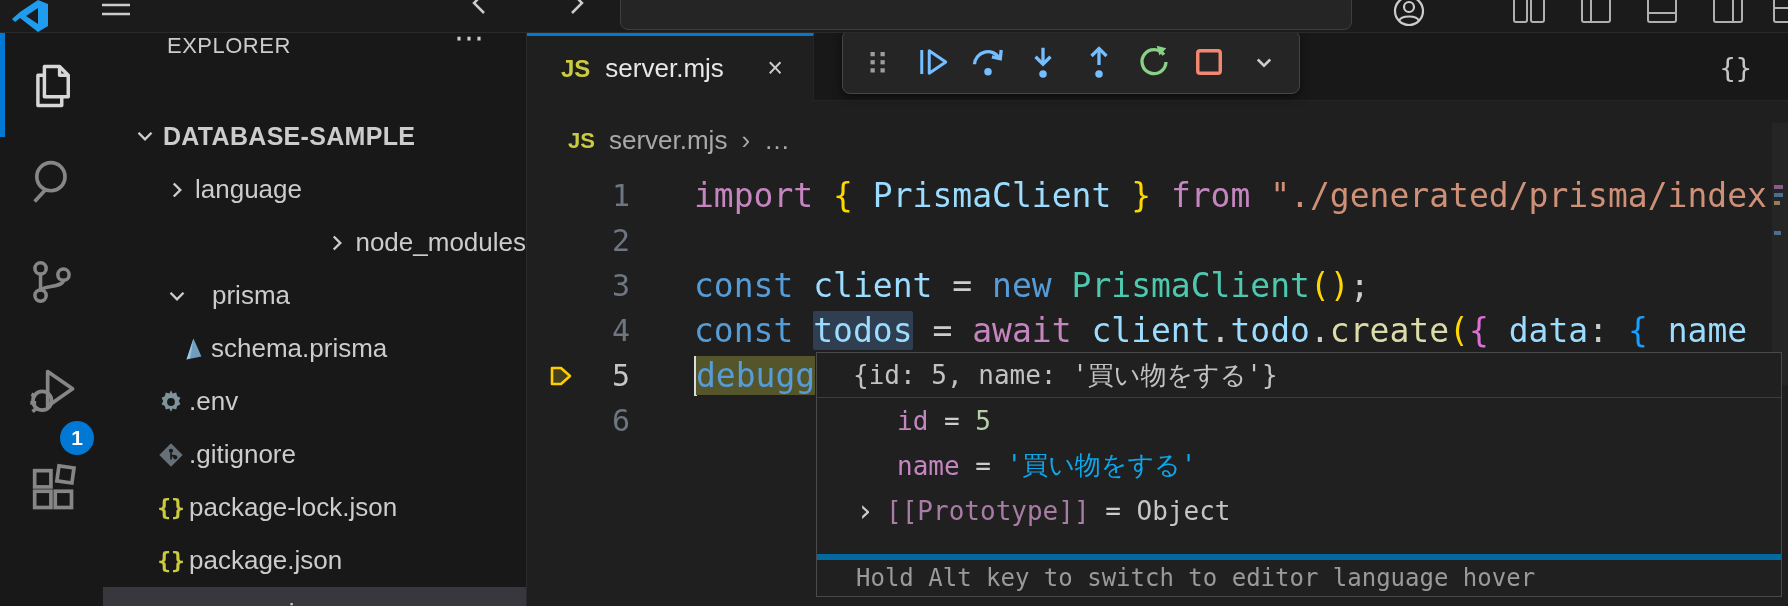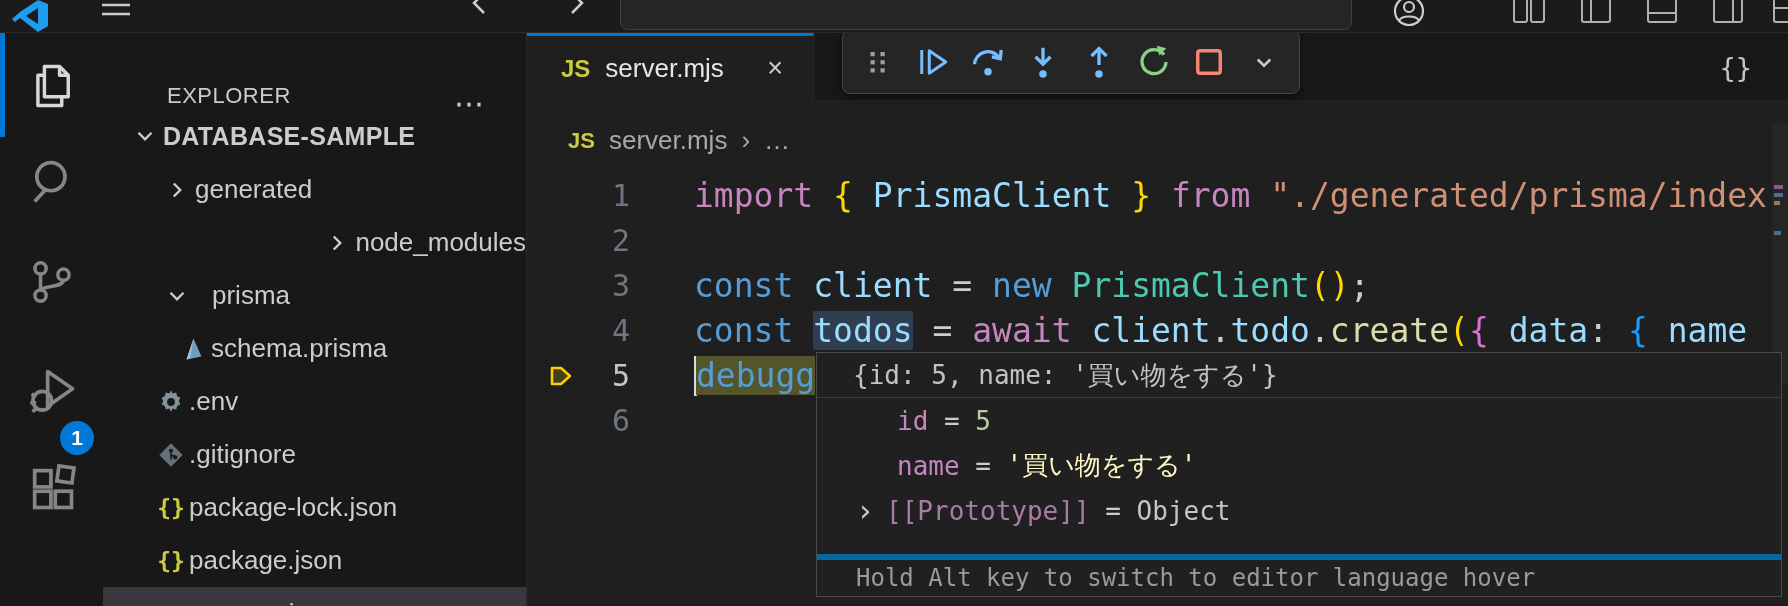--- a/index.html
+++ b/index.html
@@ -18,21 +18,21 @@
   .activitybar { position:absolute; top:33px; left:0; width:103px; bottom:0; background:#181818; }
   .act-indicator { position:absolute; left:0; top:0; width:5px; height:104px; background:#0078d4; }
   .act-item { position:absolute; left:0; width:103px; display:flex; justify-content:center; }
   .act-badge { position:absolute; left:60px; top:56px; width:34px; height:34px; border-radius:50%;
     background:#0078d4; color:#fff; font-size:21px; font-weight:bold;
     display:flex; align-items:center; justify-content:center; }
   
   .sidebar { position:absolute; top:33px; left:103px; width:424px; bottom:0;
     background:#181818; border-right:1px solid #2b2b2b; overflow:hidden; }
   .sidebar-header { position:absolute; top:0; left:0; right:0; height:76px;
-    display:flex; align-items:flex-end; padding:0 40px 0 64px; }
+    display:flex; align-items:flex-start; padding:0 40px 0 64px; }
   .sidebar-title { font-size:22px; color:#cccccc; letter-spacing:0.5px; }
   .sidebar-more { margin-left:auto; font-size:30px; color:#cccccc; line-height:10px; letter-spacing:2px; }
   .tree { position:absolute; top:76px; left:0; right:0; }
   .tree-row { display:flex; align-items:center; height:53px; font-size:26px; color:#cccccc; white-space:nowrap; }
   .tree-row.root { height:54px; font-weight:bold; font-size:25px; letter-spacing:0.3px; }
   .tree-row.selected { background:#37373d; }
   .tree-ico { width:36px; display:flex; justify-content:center; align-items:center; flex:none; }
   .braces-ico { color:#cbcb41; font-family:"DejaVu Sans Mono", monospace; font-weight:bold; font-size:23px; }
   .js-ico { color:#cbcb41; font-weight:bold; font-size:21px; font-family:"Liberation Sans",sans-serif; }
   
@@ -78,21 +78,21 @@
   .hover { position:absolute; left:289px; top:319px; width:966px; height:245px; z-index:10;
     background:#202020; border:1px solid #4a4a4a;
     font-family:"DejaVu Sans Mono", monospace; font-size:26px; overflow:hidden; }
   .hover-header { height:45px; display:flex; align-items:center; padding-left:36px;
     color:#c2c2c2; border-bottom:1px solid #3c3c3c; white-space:pre; }
   .hover-row { height:45px; display:flex; align-items:center; padding-left:80px; white-space:pre; }
   .hover-row.expandable { padding-left:39px; }
   .hv-chevron { color:#cccccc; font-size:30px; margin-right:12px; }
   .hv-key { color:#c586c0; } .hv-key.proto { color:#a97ca5; }
   .hv-eq { color:#cccccc; }
-  .hv-num { color:#b5cea8; } .hv-str { color:#fef9c3; } .hv-obj { color:#c5c5c5; }
+  .hv-num { color:#b5cea8; } .hv-str { color:#0ea5e9; } .hv-obj { color:#c5c5c5; }
   .hover-footer { position:absolute; left:0; right:0; bottom:0; height:42px;
     border-top:6px solid #0369a1; display:flex; align-items:center; padding-left:39px;
     color:#9a9a9a; font-size:24px; white-space:pre; }
   svg { display:block; }
 </style>
 </head>
 <body>
 
 <div class="screen">
 
@@ -225,21 +225,21 @@
             </svg>
           </span>
           <span>DATABASE-SAMPLE</span>
         </div>
         <div class="tree-row" style="padding-left: 56px;">
           <span class="tree-ico">
             <svg width="26" height="26" viewBox="0 0 16 16" fill="none" stroke="#cccccc" stroke-width="1.5">
               <polyline points="6,4 10,8 6,12"></polyline>
             </svg>
           </span>
-          <span>generated</span>
+          <span>language</span>
         </div>
         <div class="tree-row" style="padding-left: 56px; justify-content: flex-end;">
           <span class="tree-ico">
             <svg width="26" height="26" viewBox="0 0 16 16" fill="none" stroke="#cccccc" stroke-width="1.5">
               <polyline points="6,4 10,8 6,12"></polyline>
             </svg>
           </span>
           <span>node_modules</span>
         </div>
         <div class="tree-row" style="padding-left: 56px; gap: 17px;">

